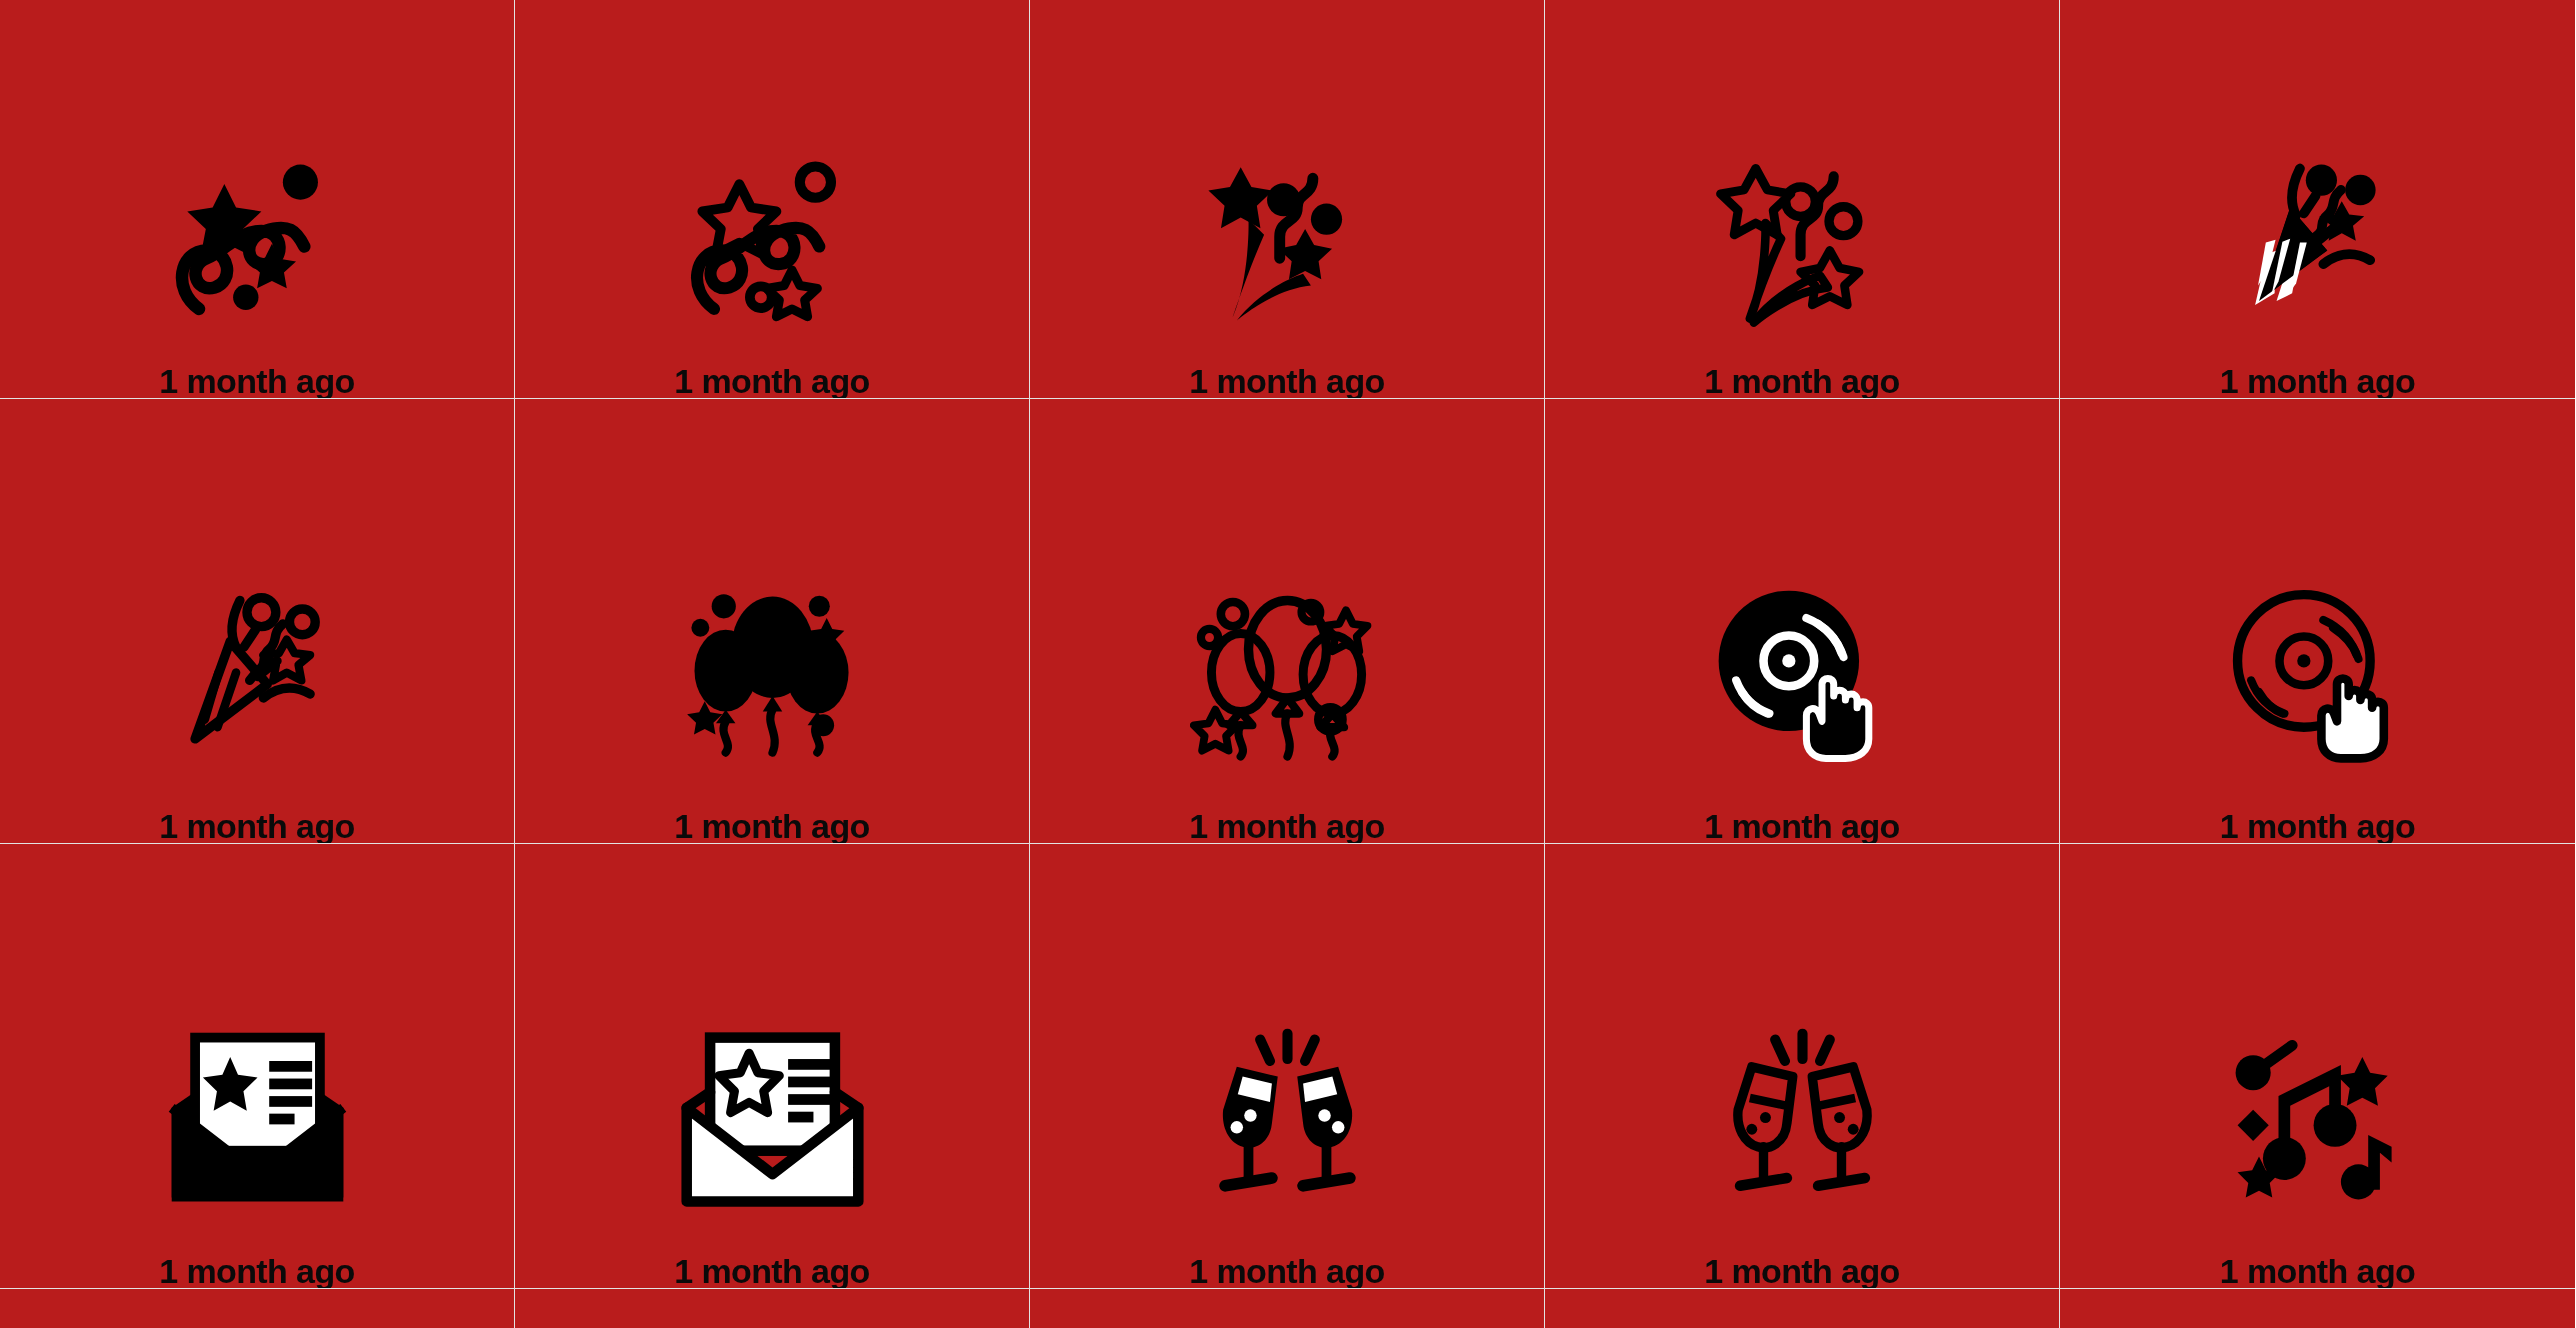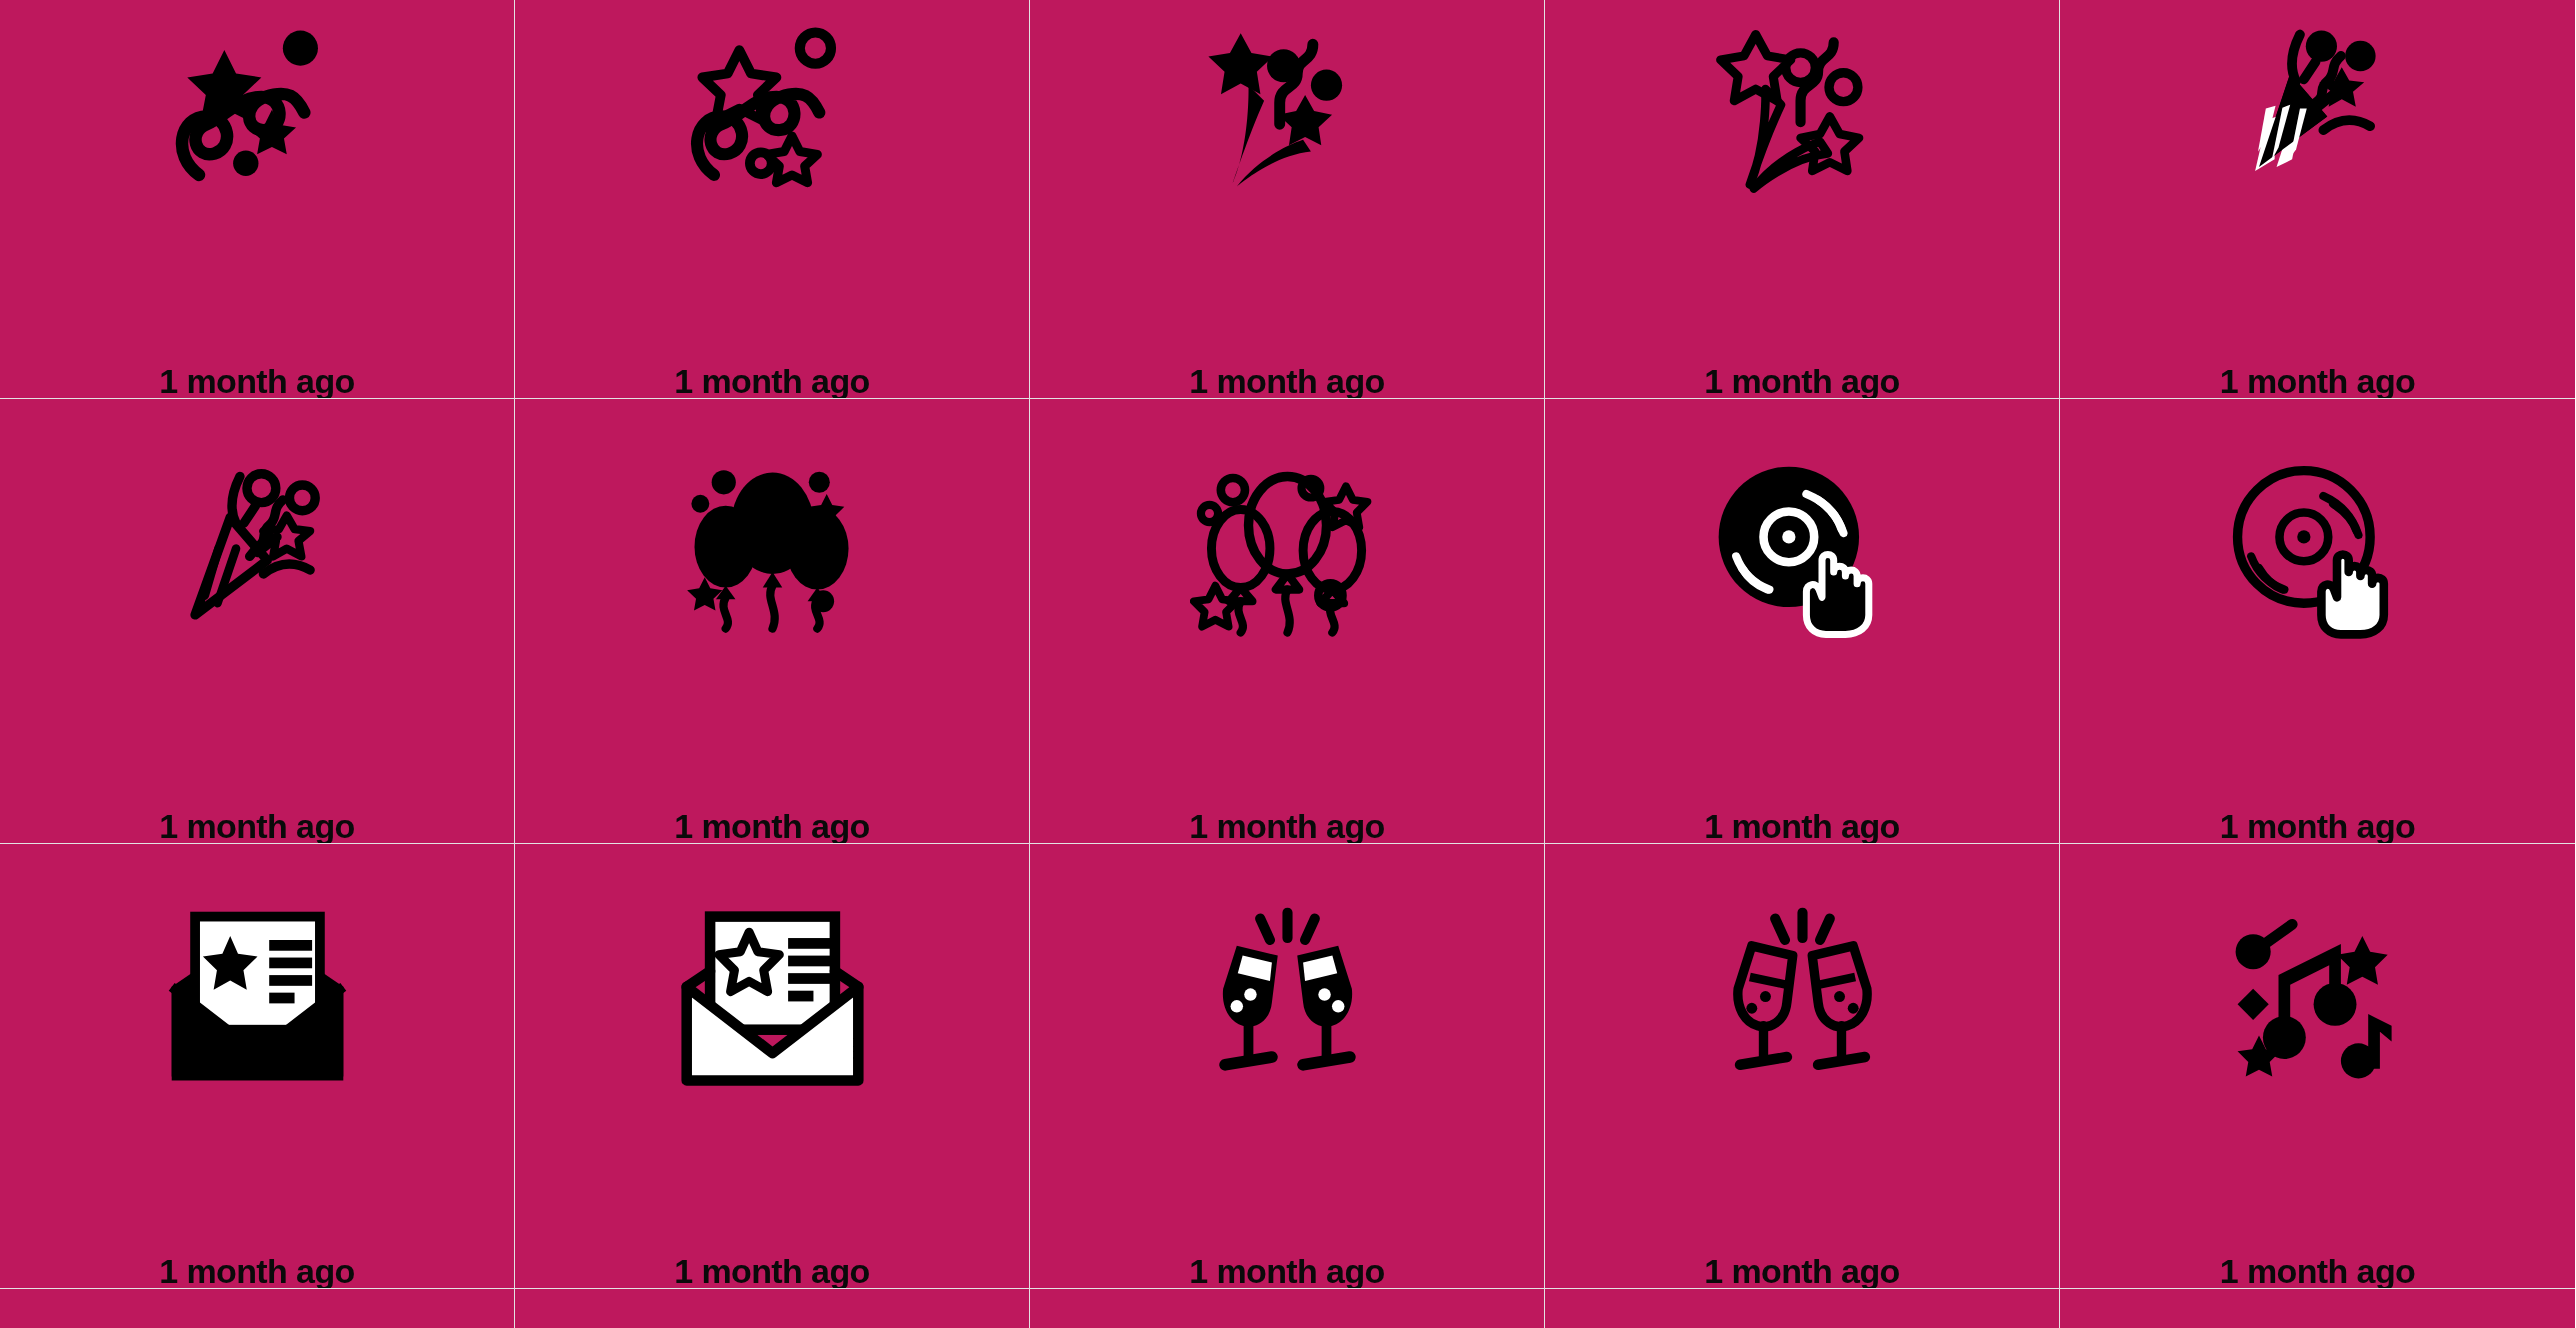--- a/index.html
+++ b/index.html
@@ -17,22 +17,22 @@
   }
 
   .icon-cell {
     position: relative;
     box-sizing: border-box;
     border-right: 1.9px solid #e3e3e3;
     border-bottom: 1.9px solid #e3e3e3;
     display: flex;
     flex-direction: column;
     align-items: center;
-    justify-content: space-between;
-    background: #be185d;
+    justify-content: flex-end;
+    background: #b91c1c;
     overflow: hidden;
   }
   .icon-cell.col-last {
     border-right: none;
   }
   
   .row-1 .icon-cell { height: 399px; }
   .row-2 .icon-cell, .row-3 .icon-cell { height: 445px; }
   .row-4 .icon-cell { height: 40px; border-bottom: none; }
 

